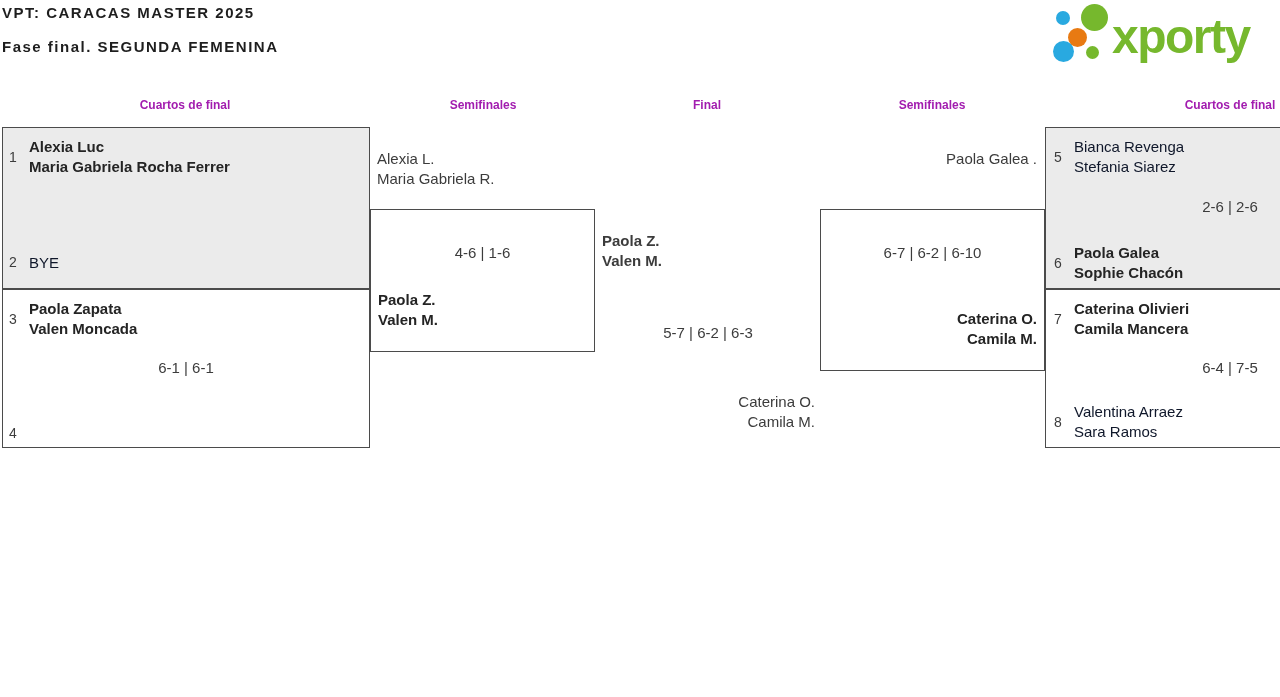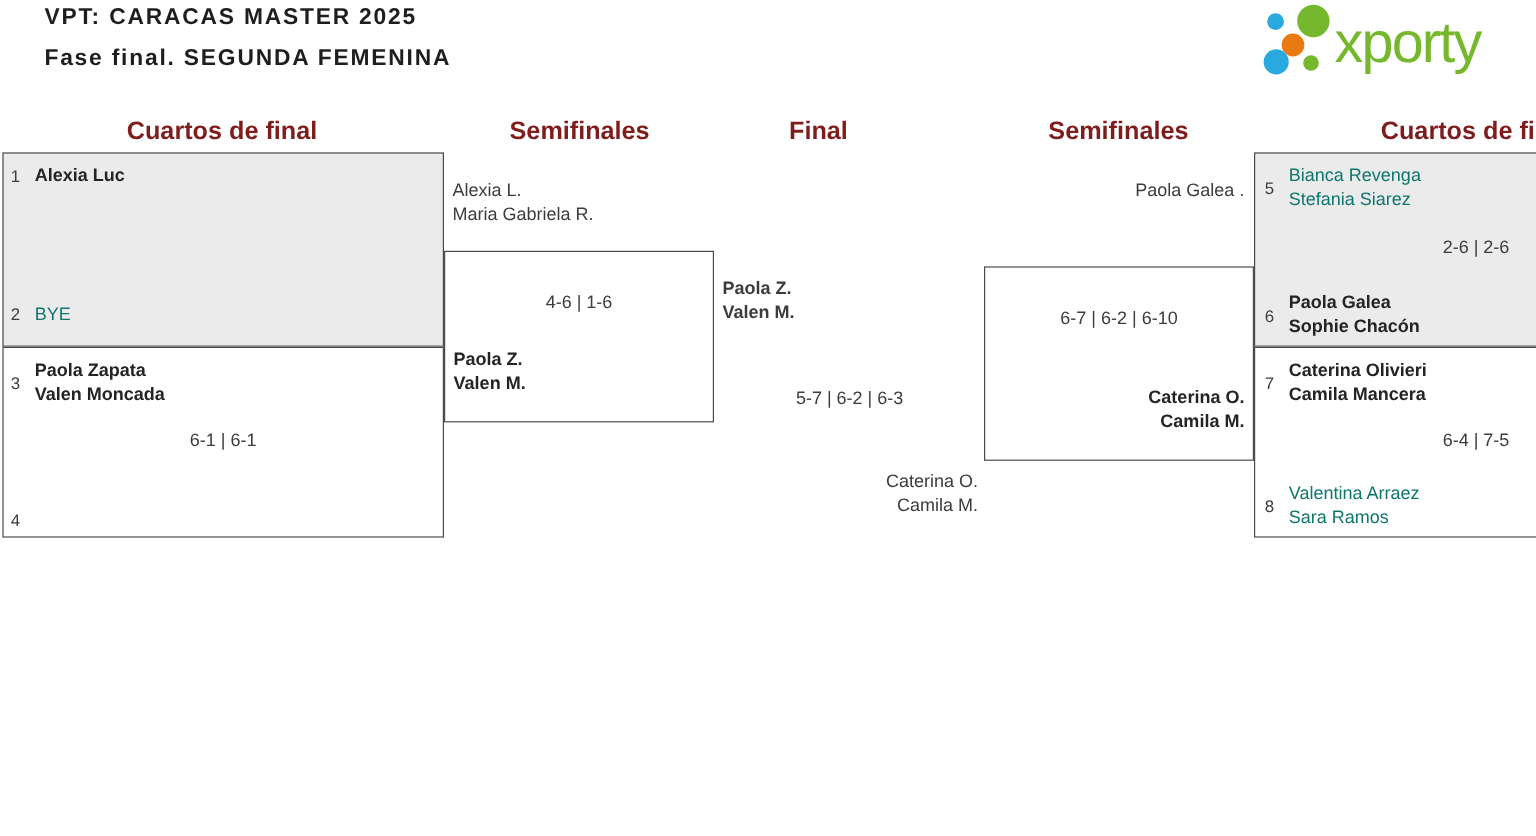--- a/index.html
+++ b/index.html
@@ -1,48 +1,48 @@
 <!DOCTYPE html>
 <html><head>
 <meta charset="utf-8">
 <style>
   html,body{margin:0;padding:0;background:#fff;}
   .page{
     position:relative;width:1280px;height:697px;background:#ffffff;overflow:hidden;
     font-family:"Liberation Sans",sans-serif;color:#3c3c3c;
   }
   .title,.subtitle{
-    position:absolute;left:2px;font-size:19px;font-weight:700;color:#1e1e1e;
-    letter-spacing:1.5px;white-space:nowrap;margin-left:35px;
+    position:absolute;left:2px;font-size:15px;font-weight:700;color:#1e1e1e;
+    letter-spacing:1.5px;white-space:nowrap;
   }
   .title{top:4px;}
   .subtitle{top:38px;}
 
   
   .logo-dot{position:absolute;border-radius:50%;}
   .logo-text{
     position:absolute;left:1112px;top:12px;font-size:48px;line-height:50px;
-    font-weight:400;letter-spacing:-1.5px;color:#76b82d;white-space:nowrap;
+    font-weight:700;letter-spacing:-1.5px;color:#76b82d;white-space:nowrap;
   }
 
   .col-header{
     position:absolute;top:98px;transform:translateX(-50%);
-    font-size:21px;font-weight:700;color:#7f1d1d;white-space:nowrap;
+    font-size:12px;font-weight:700;color:#a21caf;white-space:nowrap;
   }
 
   .box{position:absolute;border:1px solid #4b4b4b;box-sizing:border-box;}
   .bg-gray{background:#ebebeb;}
   .bg-white{background:#ffffff;}
 
   .half{position:absolute;left:6px;right:6px;display:flex;gap:8px;align-items:center;}
   .htop{top:9px;}
   .hbot{bottom:6px;}
   .hbye{bottom:16px;}
   .seed{font-size:14px;color:#3c3c3c;min-width:12px;text-align:left;flex:0 0 auto;}
-  .names{font-size:15px;line-height:19.5px;color:#0f766e;}
+  .names{font-size:15px;line-height:19.5px;color:#0f172a;}
   .nline{display:block;white-space:nowrap;}
   .winner{font-weight:700;color:#242424;}
 
   .score{position:absolute;left:0;right:0;text-align:center;font-size:15px;color:#3c3c3c;white-space:nowrap;}
   .qscore{top:calc(50% - 10px);}
   .sfscore{top:34px;}
 
   .float-names{position:absolute;font-size:15px;line-height:19.5px;color:#3c3c3c;}
   .ta-right{text-align:right;}
 
@@ -62,29 +62,30 @@
     <span class="logo-dot" style="left:1056px;top:11px;width:14px;height:14px;background:#29a9e0;"></span>
     <span class="logo-dot" style="left:1081px;top:4px;width:27px;height:27px;background:#76b82d;"></span>
     <span class="logo-dot" style="left:1068px;top:28px;width:19px;height:19px;background:#e87a12;"></span>
     <span class="logo-dot" style="left:1053px;top:41px;width:21px;height:21px;background:#29a9e0;"></span>
     <span class="logo-dot" style="left:1086px;top:46px;width:13px;height:13px;background:#76b82d;"></span>
     <span class="logo-text">xporty</span>
   </div>
 
   <div class="col-header" style="left:185px;">Cuartos de final</div>
   <div class="col-header" style="left:483px;">Semifinales</div>
-  <div class="col-header" style="left:682px;">Final</div>
+  <div class="col-header" style="left:707px;">Final</div>
   <div class="col-header" style="left:932px;">Semifinales</div>
   <div class="col-header" style="left:1230px;">Cuartos de final</div>
 
   <div class="box bg-gray" style="left:2px;top:127px;width:368px;height:162px;">
     <div class="half htop">
       <span class="seed">1</span>
       <span class="names winner">
         <span class="nline">Alexia Luc</span>
+        <span class="nline">Maria Gabriela Rocha Ferrer</span>
       </span>
     </div>
     <div class="half hbye">
       <span class="seed">2</span>
       <span class="names">
         <span class="nline">BYE</span>
       </span>
     </div>
   </div>
 
@@ -118,21 +119,21 @@
   <div class="float-names winner" style="left:602px;top:231px;">
     <span class="nline">Paola Z.</span>
     <span class="nline">Valen M.</span>
   </div>
   <div class="float-names" style="left:595px;top:323px;width:226px;text-align:center;">5-7 | 6-2 | 6-3</div>
   <div class="float-names ta-right" style="left:595px;top:392px;width:220px;">
     <span class="nline">Caterina O.</span>
     <span class="nline">Camila M.</span>
   </div>
 
-  <div class="box bg-white" style="left:820px;top:209px;width:225px;height:162px;margin-top:13px;">
+  <div class="box bg-white" style="left:820px;top:209px;width:225px;height:162px;">
     <div class="score sfscore">6-7 | 6-2 | 6-10</div>
     <div class="sf-bot sf-bot-right winner">
       <span class="nline">Caterina O.</span>
       <span class="nline">Camila M.</span>
     </div>
   </div>
 
   <div class="float-names ta-right" style="left:820px;top:149px;width:217px;">
     <span class="nline">Paola Galea .</span>
   </div>

